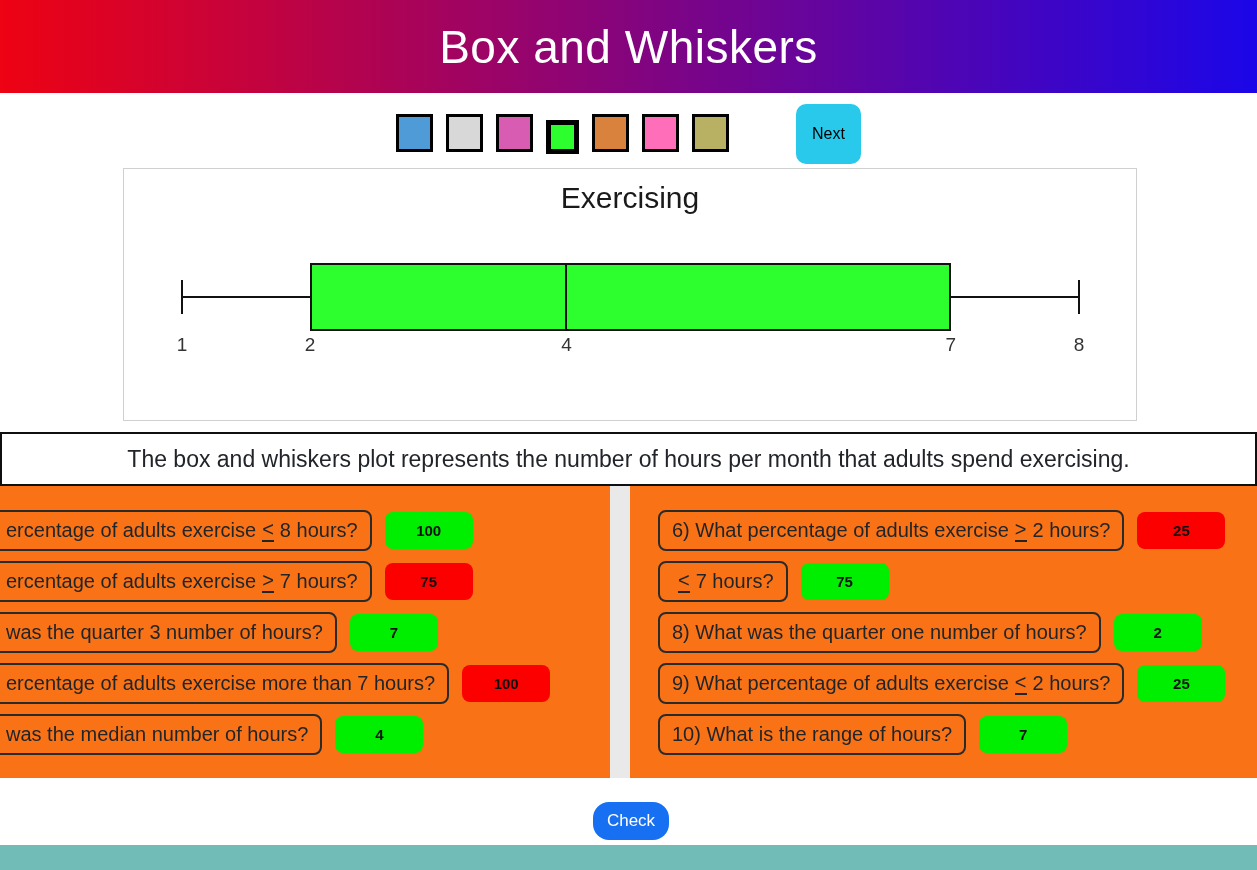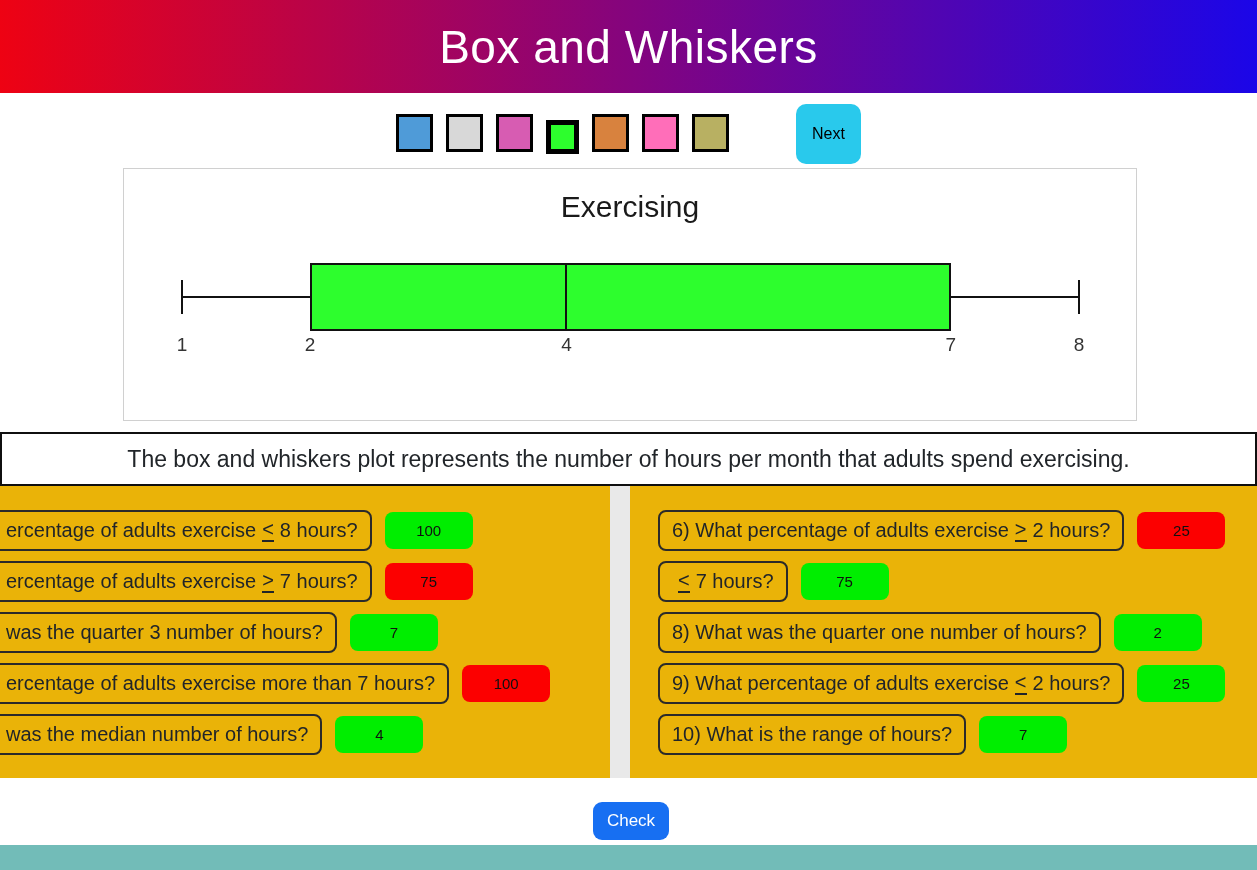--- a/index.html
+++ b/index.html
@@ -16,48 +16,48 @@
   .swatch { width:37px; height:38px; border:3px solid #000; margin-right:13px;
             padding:0; cursor:pointer; display:inline-block; }
   .swatch.selected { border-width:5px; width:33px; height:34px; }
   .swatch:last-of-type { margin-right:0; }
   .next-btn { margin-left:67px; width:65px; height:60px; border:none; border-radius:10px;
               font-size:16px; color:#000; font-family:"Liberation Sans", sans-serif; cursor:pointer; }
 
   
   .chart-panel { position:absolute; left:123px; top:168px; width:1014px; height:253px;
                  background:#fff; border:1px solid #d0d0d0; box-sizing:border-box; }
-  .chart-title { position:absolute; left:0; top:21px; width:100%; text-align:center;
+  .chart-title { position:absolute; left:0; top:12px; width:100%; text-align:center;
                  font-size:30px; color:#1a1a1a; }
   .bp { position:absolute; background:#111; }
   .bp-box { position:absolute; box-sizing:border-box; border:2px solid #111; }
   .bp-tick { position:absolute; transform:translateX(-50%); font-size:19px; color:#333; }
 
   
   .desc-bar { position:absolute; left:0; top:432px; width:1257px; height:54px; box-sizing:border-box;
               border:2px solid #0f0f0f; background:#fff; display:flex; align-items:center;
               justify-content:center; font-size:23px; color:#212529; white-space:nowrap;text-align:right; }
 
   
   .questions { position:absolute; left:0; top:486px; width:1257px; height:292px; background:#e9e9e9; }
-  .panel { position:absolute; top:0; height:100%; background:#eab308; box-sizing:border-box; padding-top:24px; }
+  .panel { position:absolute; top:0; height:100%; background:#f97316; box-sizing:border-box; padding-top:24px; }
   .panel.left  { left:0; width:610px; }
   .panel.right { left:630px; width:627px; padding-left:28px; }
   .q-row { display:flex; align-items:center; height:41px; margin-bottom:10px; }
   .q-box { display:flex; align-items:center; height:41px; box-sizing:border-box;
            border:2px solid #2a2a2a; border-radius:8px; padding:0 12px;
            font-size:20px; color:#212529; white-space:nowrap; }
   .panel.left .q-box { margin-left:-8px; }
   .cmp { display:inline-block; border-bottom:2px solid #212529; margin:0 6px; line-height:1.02; }
   .answer { width:88px; height:37px; margin-left:13px; border-radius:8px; display:flex;
-            align-items:center; justify-content:center; font-size:15px; color:#101010; cursor:pointer; }
+            align-items:center; justify-content:center; font-size:15px; color:#101010; cursor:pointer;font-weight:bold; }
 
   
   .check-btn { position:absolute; left:593px; top:802px; width:76px; height:38px; border:none;
-               border-radius:9px; color:#fff; font-size:17px; font-family:"Liberation Sans", sans-serif;
+               border-radius:16px; color:#fff; font-size:17px; font-family:"Liberation Sans", sans-serif;
                cursor:pointer; }
   .footer-bar { position:absolute; left:0; top:845px; width:100%; height:25px; }
 </style>
 </head>
 <body>
 
 <div id="app">
 
   <div class="hdr" id="hdr" style="background: linear-gradient(90deg, rgb(238, 2, 19), rgb(27, 6, 232)); align-items: center;">
     <div class="app-title">Box and Whiskers</div>

